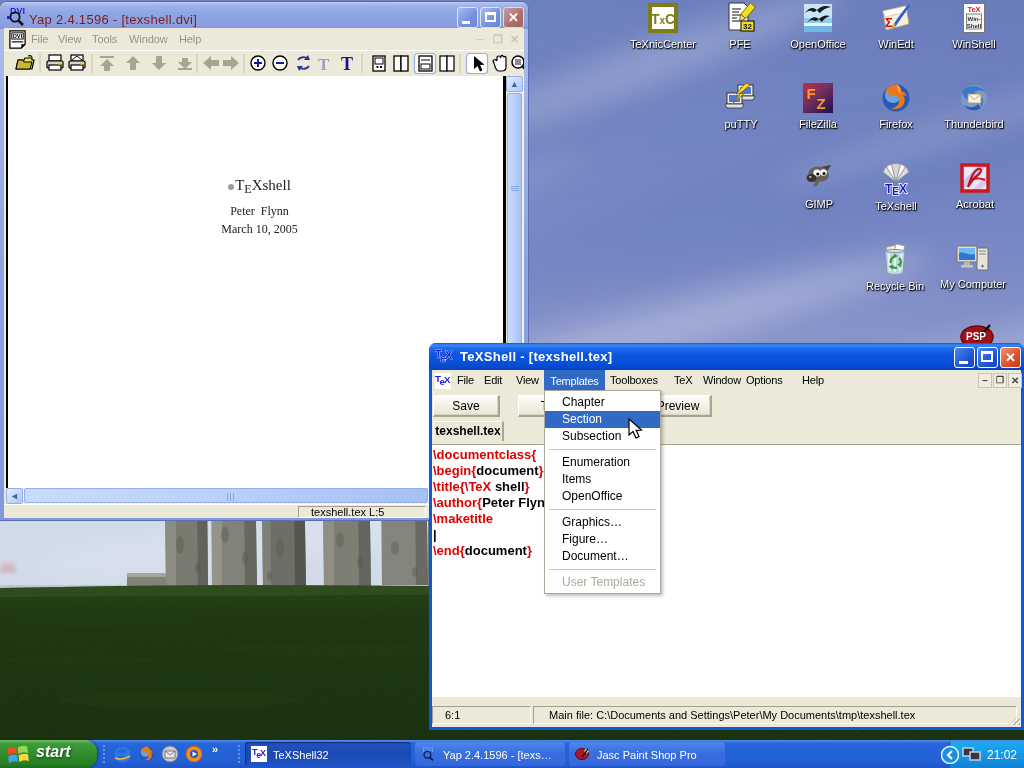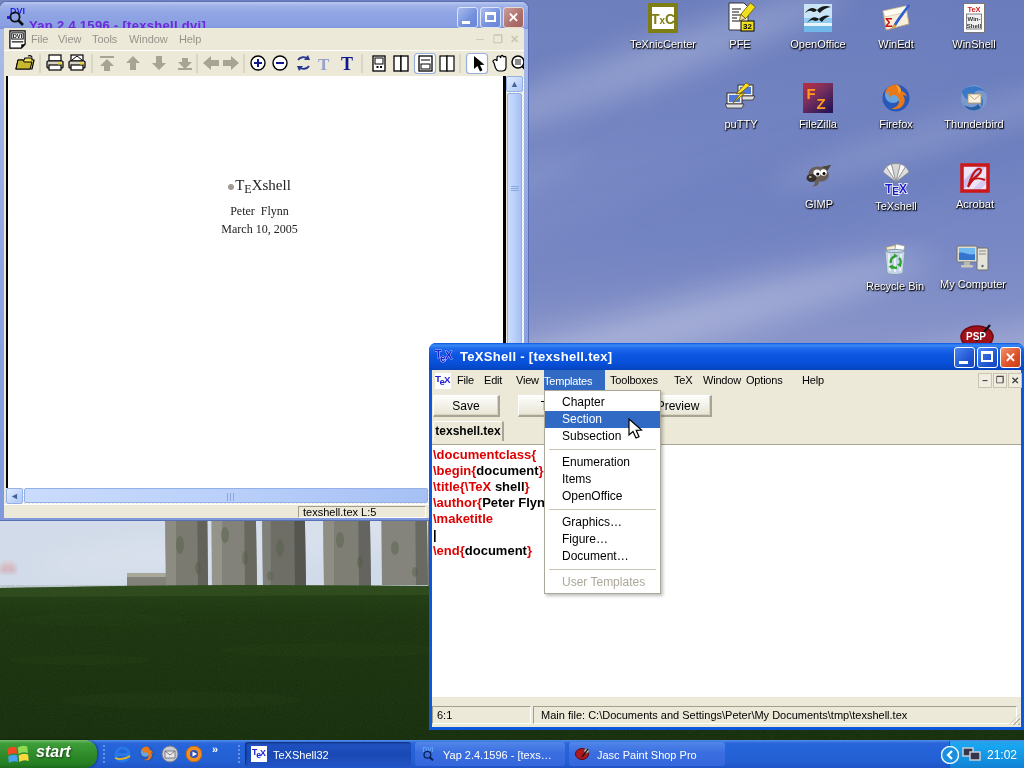--- a/index.html
+++ b/index.html
@@ -17,21 +17,21 @@
 .tbtn { width:21px; height:21px; border-radius:3px; color:#fff; font-size:11px; position:relative; }
 
 #yap { left:0px; top:2px; width:528px; height:518px; z-index:2;
   background:#ece9d8; border-radius:7px 7px 0 0;
   box-shadow:0 0 0 1px #5a6fb4;
 }
 #yap .frame { position:absolute; inset:0; border-radius:7px 7px 0 0;
   background:linear-gradient(180deg,#aebfe8 0%,#8fa5e2 50%,#8099dd 100%); }
 #yap .tbar { position:absolute; left:0; top:0; right:0; height:27px; border-radius:7px 7px 0 0;
   background:linear-gradient(180deg,#bac8ef 0%,#9fb2e8 14%,#8ea4e3 45%,#8ba0e2 85%,#7e95da 100%); }
-#yap .title { position:absolute; left:29px; top:16px; font-size:13px; font-weight:bold; color:#6d28d9; letter-spacing:0.3px; }
+#yap .title { position:absolute; left:29px; top:10px; font-size:13px; font-weight:normal; color:#7f1d1d; letter-spacing:0.3px; }
 #yap .client { position:absolute; left:4px; top:26px; right:4px; bottom:2px; background:#ece9d8; }
 
 #yap .menu { position:absolute; left:0; top:0; right:0; height:22px; background:#ece9d8; }
 #yap .menu span { position:absolute; top:5px; font-size:11px; color:#96948a; letter-spacing:-0.1px; }
 
 #yap .tool { position:absolute; left:0; top:22px; right:0; height:26px; background:#ece9d8;
   border-top:1px solid #fff; }
 
 #yap .cont { position:absolute; left:0; top:48px; right:0; height:412px; background:#ece9d8; }
 #yap .page { position:absolute; left:2px; top:0px; width:500px; height:412px; background:#fff; border-right:3px solid #000; border-left:2px solid #000;}
@@ -60,21 +60,21 @@
   box-shadow:-1px -1px 0 #d8d5c4 inset; font-size:12px; color:#000; text-align:center; line-height:20px; }
 #tex .tabbar { position:absolute; left:0; top:50px; right:0; height:28px; background:#ece9d8; }
 #tex .tab { position:absolute; left:1px; top:1px; width:70px; height:20px; background:#ece9d8;
   border:1px solid #fff; border-right:1px solid #a8a594; border-bottom:none; border-radius:2px 2px 0 0;
   box-shadow:1px 0 0 #a8a594; font-size:12px; font-weight:bold; text-align:center; line-height:19px; }
 #tex .edit { position:absolute; left:0; top:74px; right:0; bottom:30px; background:#fff; border-top:1px solid #a8a594;
   font-weight:bold; font-size:13px; }
 #tex .edit div { position:absolute; left:1px; white-space:pre;text-align:right; }
 .red { color:#dd0000; } .blk { color:#000; }
 #tex .status { position:absolute; left:0; right:0; bottom:0; height:24px; background:#ece9d8; font-size:11px; }
-.sunk { position:absolute; top:3px; height:18px; border:1px solid; border-color:#a49f8d #fff #fff #a49f8d; background:#ece9d8; line-height:16px; padding-left:4px; }
+.sunk { position:absolute; top:3px; height:18px; border:1px solid; border-color:#a49f8d #fff #fff #a49f8d; background:#ece9d8; line-height:16px; padding-left:12px; }
 
 #ddmenu { position:absolute; left:544px; top:390px; width:117px; height:204px; z-index:4;
   background:#fff; border:1px solid #aca899; box-shadow:2px 2px 3px rgba(0,0,0,0.25); padding-top:3px; font-size:12px; }
 #ddmenu .it { height:17px; line-height:17px; padding-left:17px; color:#000; }
 #ddmenu .hi { background:#316ac5; color:#fff; }
 #ddmenu .sep { height:9px; position:relative; }
 #ddmenu .sep:after { content:""; position:absolute; left:4px; right:4px; top:4px; border-top:1px solid #c8c5b2; }
 #ddmenu .gray { color:#aca899; }
 
 #taskbar { position:absolute; left:0; top:740px; width:1024px; height:35px; z-index:6;
@@ -571,21 +571,21 @@
     <div class="menu">
       <svg style="position:absolute; left:3px; top:3px;" width="16" height="16" viewBox="0 0 18 18">
         <rect x="0" y="0" width="18" height="18" fill="#fff"></rect>
         <text x="0" y="10" font-size="11" font-weight="bold" fill="#2020d8">T</text>
         <text x="5" y="14" font-size="11" font-weight="bold" fill="#2020d8">e</text>
         <text x="10" y="11" font-size="11" font-weight="bold" fill="#2020d8">X</text>
       </svg>
       <span style="left:25px;">File</span>
           <span style="left:52px;">Edit</span>
           <span style="left:84px;">View</span>
-      <span style="left:112px; top:0; width:61px; height:22px; background:#316ac5; color:#fff; line-height:22px;">Templates</span>
+      <span style="left:112px; top:0; width:61px; height:22px; background:#316ac5; color:#fff; text-align:center; line-height:22px;">Templates</span>
       <span style="left:178px;">Toolboxes</span>
           <span style="left:242px;">TeX</span>
           <span style="left:271px;">Window</span>
           <span style="left:314px;">Options</span>
           <span style="left:370px;">Help</span>
       <span style="left:546px; top:3px; width:14px; height:15px; background:#f0ede0; border:1px solid #c8c4b0; color:#444; font-weight:bold; text-align:center; line-height:13px; font-size:10px;">–</span>
       <span style="left:561px; top:3px; width:14px; height:15px; background:#f0ede0; border:1px solid #c8c4b0; color:#444; font-weight:bold; text-align:center; line-height:13px; font-size:9px;">❐</span>
       <span style="left:576px; top:3px; width:14px; height:15px; background:#f0ede0; border:1px solid #c8c4b0; color:#444; font-weight:bold; text-align:center; line-height:13px; font-size:10px;">✕</span>
     </div>
     <div class="tool">

